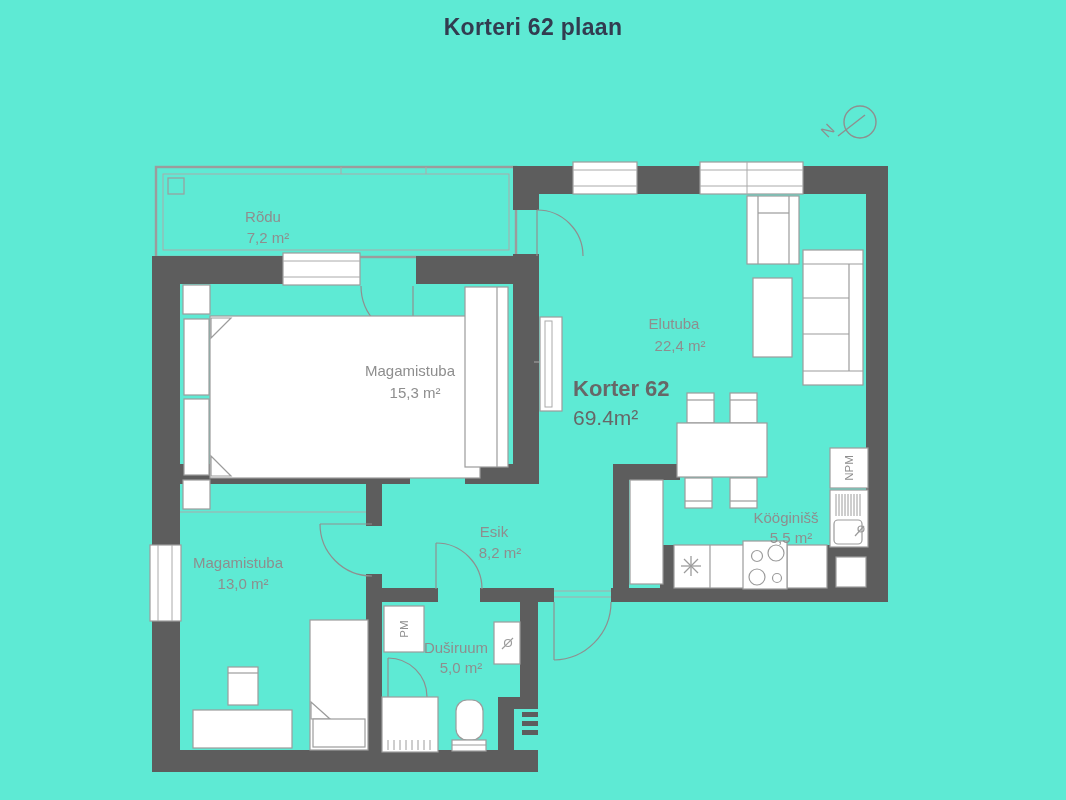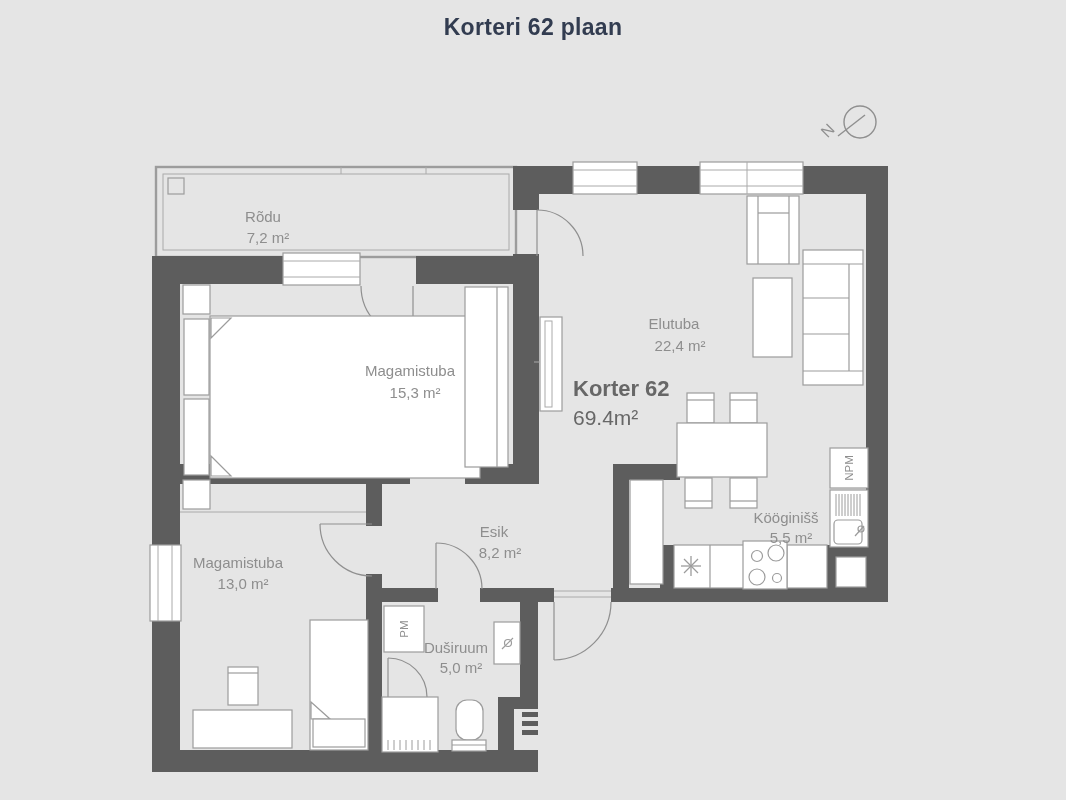--- a/index.html
+++ b/index.html
@@ -1,17 +1,17 @@
 <!DOCTYPE html>
 <html><head>
 <meta charset="utf-8">
 <style>
   html,body { margin:0; padding:0; background:#ffffff; }
   .stage {
-    position:relative; width:1066px; height:800px; background:#e5e5e5;
+    position:relative; width:1066px; height:800px; background:#5eead4;
     font-family:"Liberation Sans", sans-serif; overflow:hidden;
   }
   .page-title {
     position:absolute; top:14px; left:0; right:0; margin:0;
     text-align:center; font-size:23px; font-weight:700; color:#323c50;
     letter-spacing:.3px;
   }
   svg { position:absolute; left:0; top:0; }
   
   .w   { fill:#5d5d5d; stroke:none; }

